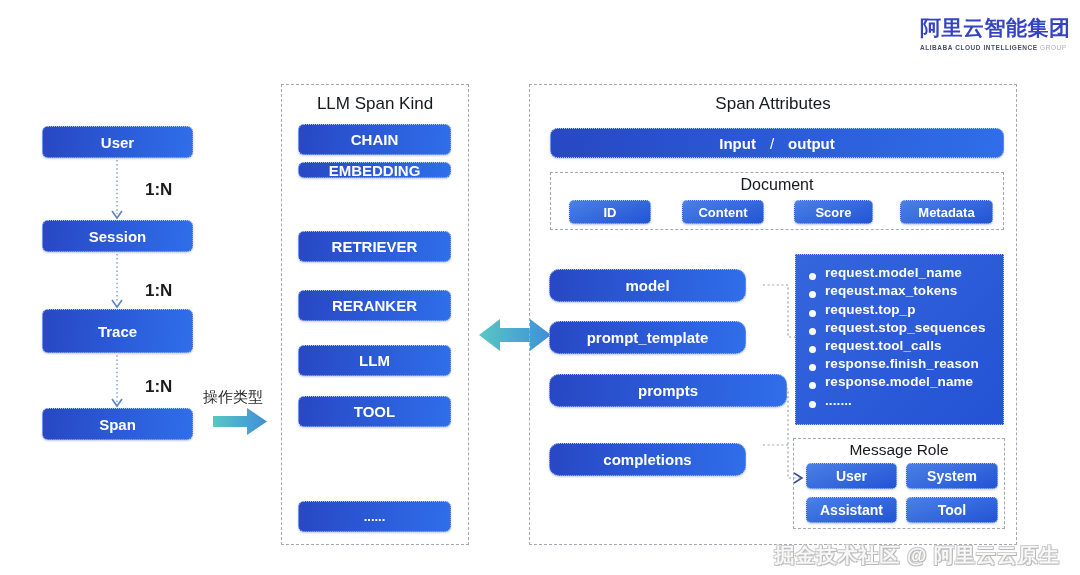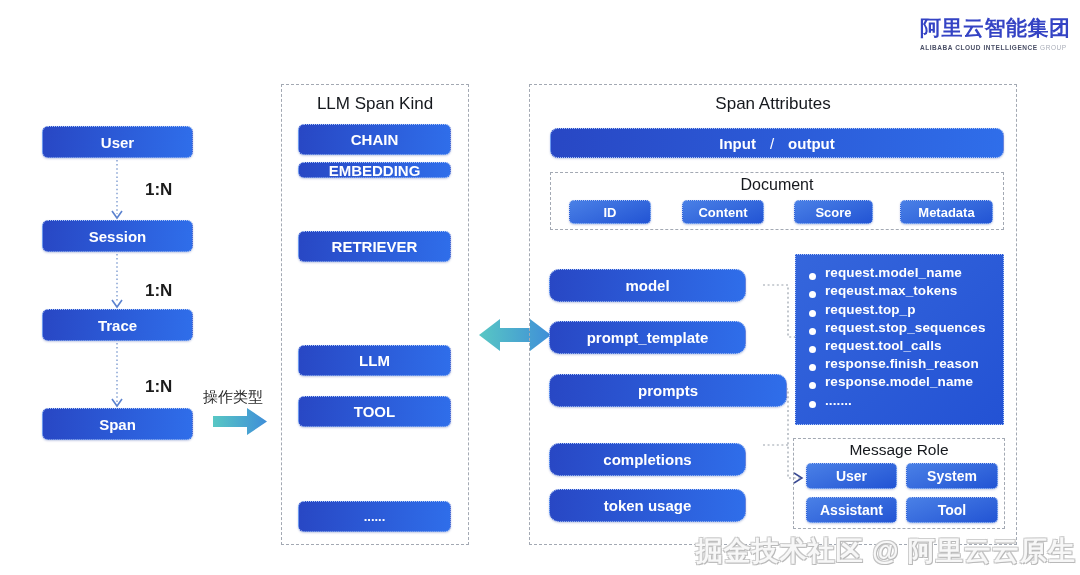--- a/index.html
+++ b/index.html
@@ -38,22 +38,22 @@
     position:absolute;box-sizing:border-box;z-index:2;
     background:linear-gradient(135deg,#3566dc 0%,#2352d4 100%);
     border:1px dotted #aec6f6;padding:7px 6px 0 13px;
   }
   .attr-row{display:flex;align-items:flex-end;height:18.2px;color:#ffffff;font-size:13.5px;font-weight:600;letter-spacing:0.1px;white-space:nowrap;}
   .attr-row .bullet{flex:0 0 auto;width:7px;height:7px;border-radius:50%;background:#ffffff;margin-right:9px;}
   
   .io-sep{margin:0 14px;font-weight:400;}
   
   .watermark{
-    position:absolute;right:4px;bottom:6px;z-index:6;
-    font-size:27px;font-weight:700;letter-spacing:1px;white-space:nowrap;
+    position:absolute;right:20px;bottom:6px;z-index:6;
+    font-size:20px;font-weight:700;letter-spacing:1px;white-space:nowrap;
     color:rgba(255,255,255,0.88);
     text-shadow:1px 1px 0 #b9b9b9,-1px -1px 0 #cfcfcf,1px -1px 0 #c4c4c4,-1px 1px 0 #c4c4c4;
     margin-top:40px;
   }
   .fs15{font-size:15px;} .fs14{font-size:14px;} .fs13{font-size:13px;}
 </style>
 </head>
 <body>
 
 <div class="canvas">
@@ -101,41 +101,44 @@
   </div>
 
   <div class="btn fs15" style="left:42px;top:126px;width:151px;height:32px;">
       <span>User</span>
     </div>
   <div class="rel-label" style="left:145px;top:180px;">1:N</div>
   <div class="btn fs15" style="left:42px;top:220px;width:151px;height:32px;justify-content:center;">
       <span>Session</span>
     </div>
   <div class="rel-label" style="left:145px;top:281px;">1:N</div>
-  <div class="btn fs15" style="left:42px;top:309px;width:151px;height:32px;">
+  <div class="btn fs15" style="left:42px;top:309px;width:151px;height:44px;">
       <span>Trace</span>
     </div>
   <div class="rel-label" style="left:145px;top:377px;">1:N</div>
   <div class="btn fs15" style="left:42px;top:408px;width:151px;height:32px;">
       <span>Span</span>
     </div>
 
   <div class="op-label">操作类型</div>
 
   <div class="panel" style="left:281px;top:84px;width:188px;height:461px;">
     <div class="panel-title" style="top:9px;">LLM Span Kind</div>
     <div class="btn fs15" style="left:16px;top:39px;width:153px;height:31px;">
         <span>CHAIN</span>
       </div>
     <div class="btn fs15" style="left:16px;top:77px;width:153px;height:16px;">
         <span>EMBEDDING</span>
       </div>
     <div class="btn fs15" style="left:16px;top:146px;width:153px;height:31px;">
         <span>RETRIEVER</span>
       </div>
+    <div class="btn fs15" style="left:16px;top:205px;width:153px;height:31px;">
+        <span>RERANKER</span>
+      </div>
     <div class="btn fs15" style="left:16px;top:260px;width:153px;height:31px;">
         <span>LLM</span>
       </div>
     <div class="btn fs15" style="left:16px;top:311px;width:153px;height:31px;">
         <span>TOOL</span>
       </div>
     <div class="btn fs13" style="left:16px;top:416px;width:153px;height:31px;">
         <span>......</span>
       </div>
   </div>
@@ -170,23 +173,20 @@
       </div>
     <div class="btn pill fs15" style="left:19px;top:236px;width:197px;height:33px;">
         <span>prompt_template</span>
       </div>
     <div class="btn pill fs15" style="left:19px;top:289px;width:238px;height:33px;">
         <span>prompts</span>
       </div>
     <div class="btn pill fs15" style="left:19px;top:345px;width:197px;height:33px;margin-top:13px;">
         <span>completions</span>
       </div>
-    <div class="btn pill fs15" style="left:19px;top:404px;width:197px;height:33px;">
-        <span>token usage</span>
-      </div>
 
     <div class="attr-box" style="left:265px;top:169px;width:209px;height:171px;">
       <div class="attr-row">
           <span class="bullet"></span>
           <span>request.model_name</span>
         </div>
       <div class="attr-row">
           <span class="bullet"></span>
           <span>reqeust.max_tokens</span>
         </div>

